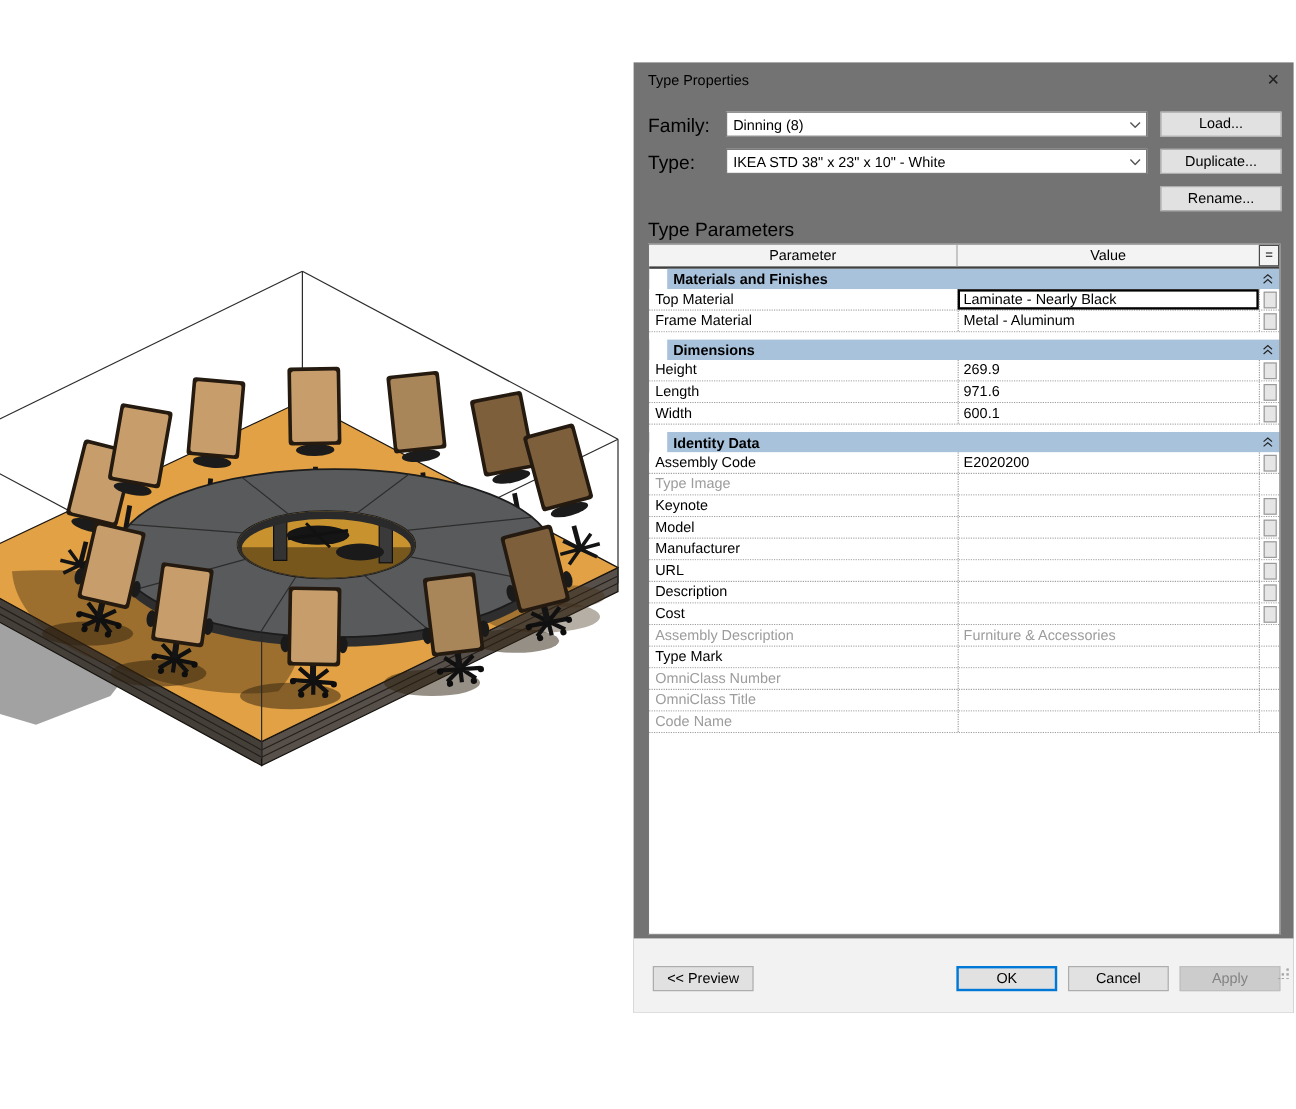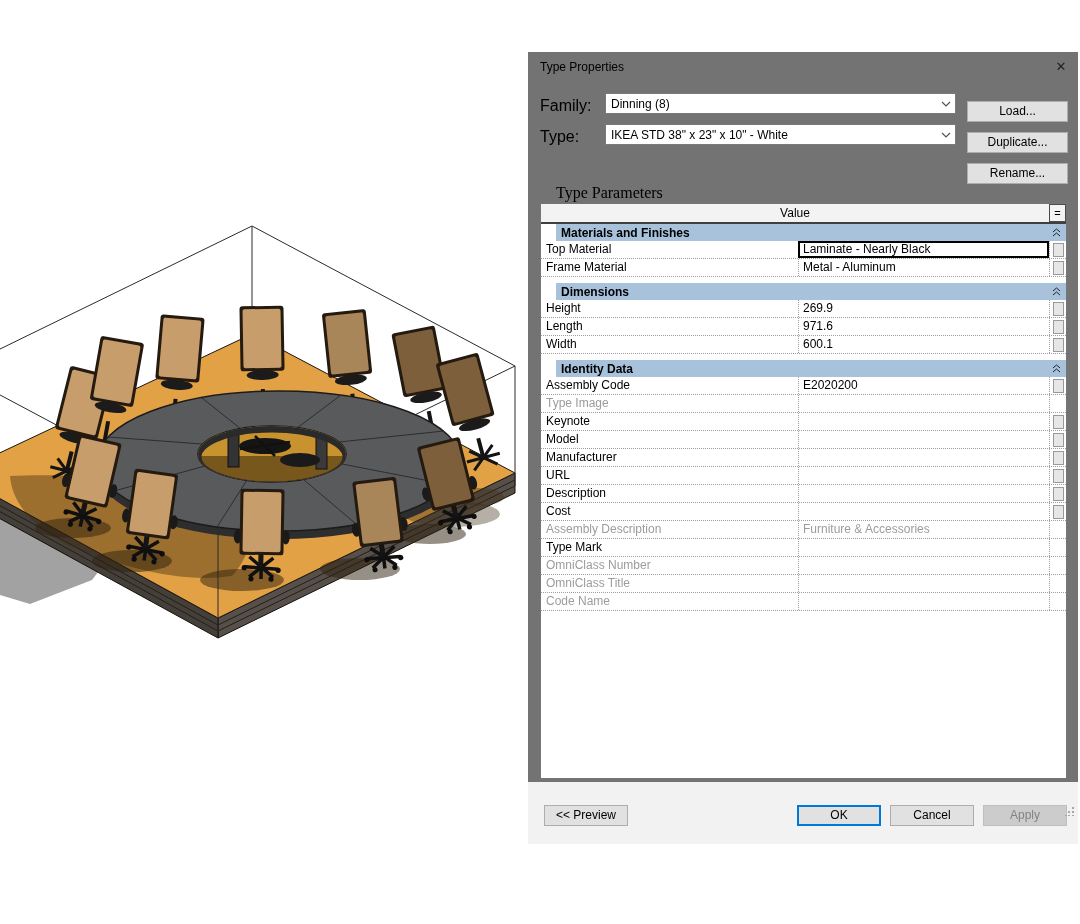--- a/index.html
+++ b/index.html
@@ -12,21 +12,21 @@
   .dtitle{position:absolute;left:12px;top:8px;font-size:12px;}
   .close{position:absolute;right:8px;top:6px;width:18px;height:18px;font-size:13px;
          line-height:18px;text-align:center;color:#222;cursor:pointer;}
   .lbl{position:absolute;font-size:16px;}
   .combo{position:absolute;left:77px;width:351px;height:21px;border:1px solid #7a7a7a;
          background:#fff;box-sizing:border-box;font-size:12px;display:flex;align-items:center;}
   .combo .ctext{flex:1;padding-left:5px;white-space:nowrap;overflow:hidden;}
   .combo .carr{width:18px;display:flex;align-items:center;justify-content:center;}
   .btn{position:absolute;height:21px;background:#e1e1e1;border:1px solid #adadad;
        font-size:12px;text-align:center;line-height:19px;box-sizing:border-box;cursor:pointer;}
-  .sidebtn{left:439px;width:101px;margin-top:8px;}
+  .sidebtn{left:439px;width:101px;}
   
   #ptable{position:absolute;left:12px;top:151px;width:527px;height:576px;border:1px solid #767676;
           background:#fff;display:flex;flex-direction:column;font-size:12px;box-sizing:border-box;}
   .thead{display:flex;height:20px;background:#f3f3f3;border-bottom:2px solid #404040;box-sizing:border-box;}
   .thp{width:257px;text-align:center;line-height:18px;border-right:1px solid #a8a8a8;box-sizing:border-box;}
   .thv{flex:1;text-align:center;line-height:18px;}
   .the{width:17px;border:1px solid #4a4a4a;box-sizing:border-box;text-align:center;line-height:16px;font-size:11px;}
   .shdr{height:17px;background:#a8c2dc;display:flex;justify-content:space-between;align-items:center;
         padding:0 5px 0 5px;font-weight:bold;box-sizing:border-box;flex:none;margin-left:15px;}
   .gap{height:6px;background:#fff;flex:none;}
@@ -248,24 +248,25 @@
       <span class="ctext">IKEA STD 38" x 23" x 10" - White</span>
       <span class="carr">
         <svg width="10" height="6">
             <path d="M1 1 L5 5 L9 1" stroke="#555" fill="none" stroke-width="1.2"></path>
           </svg>
       </span>
     </div>
     <div class="btn sidebtn" style="top:72px;">Duplicate...</div>
     <div class="btn sidebtn" style="top:103px;">Rename...</div>
 
-    <div class="lbl" style="left:28px;top:132px;font-family:Liberation Serif, serif;">Type Parameters</div>
+    <div class="lbl" style="left:12px;top:132px;">Type Parameters</div>
 
     <div id="ptable">
       <div class="thead">
+        <div class="thp">Parameter</div>
         <div class="thv">Value</div>
         <div class="the">=</div>
       </div>
 
       <div class="shdr">
         <span>Materials and Finishes</span>
         <svg width="9" height="9">
             <path d="M1 4 L4.5 1 L8 4 M1 8 L4.5 5 L8 8" stroke="#222" fill="none"></path>
           </svg>
       </div>

